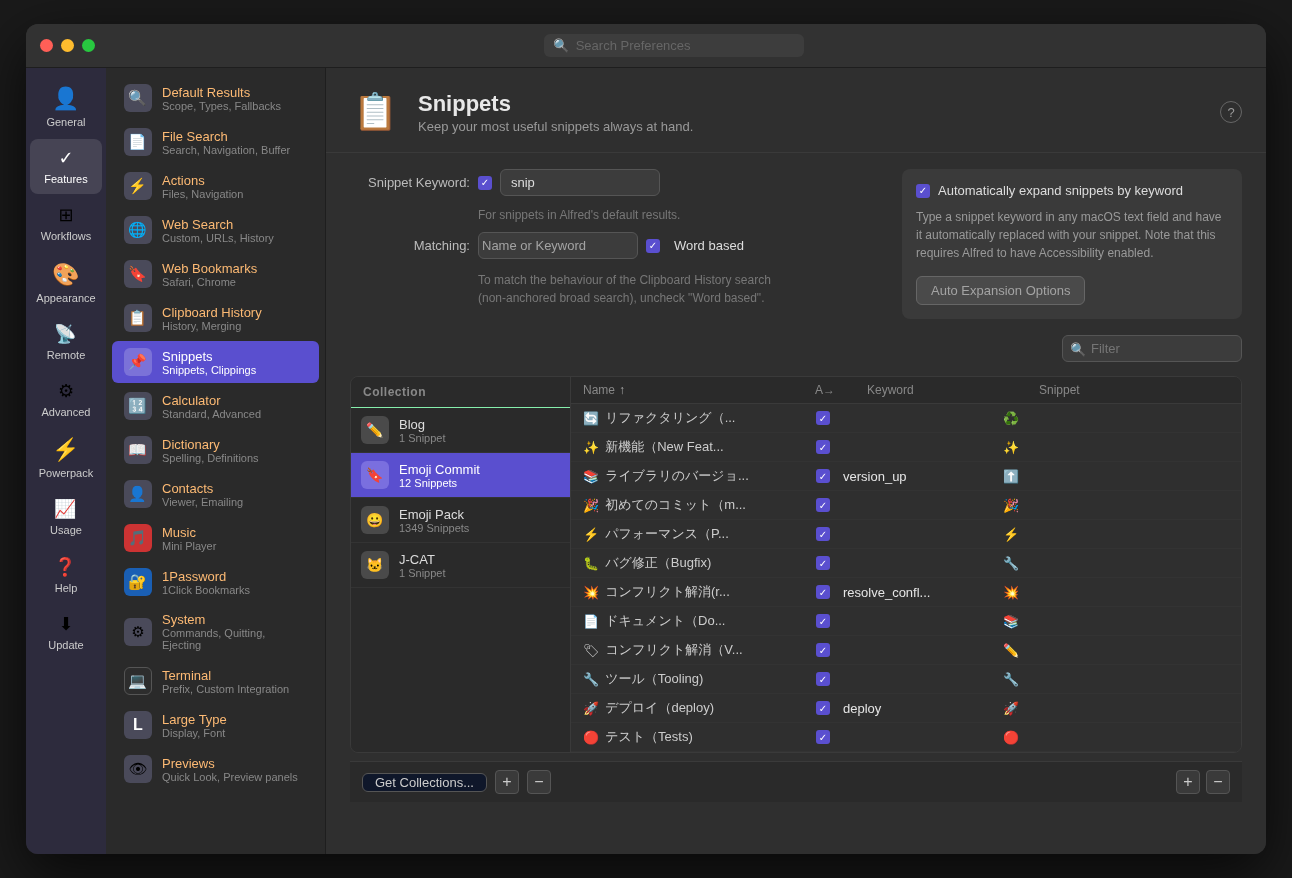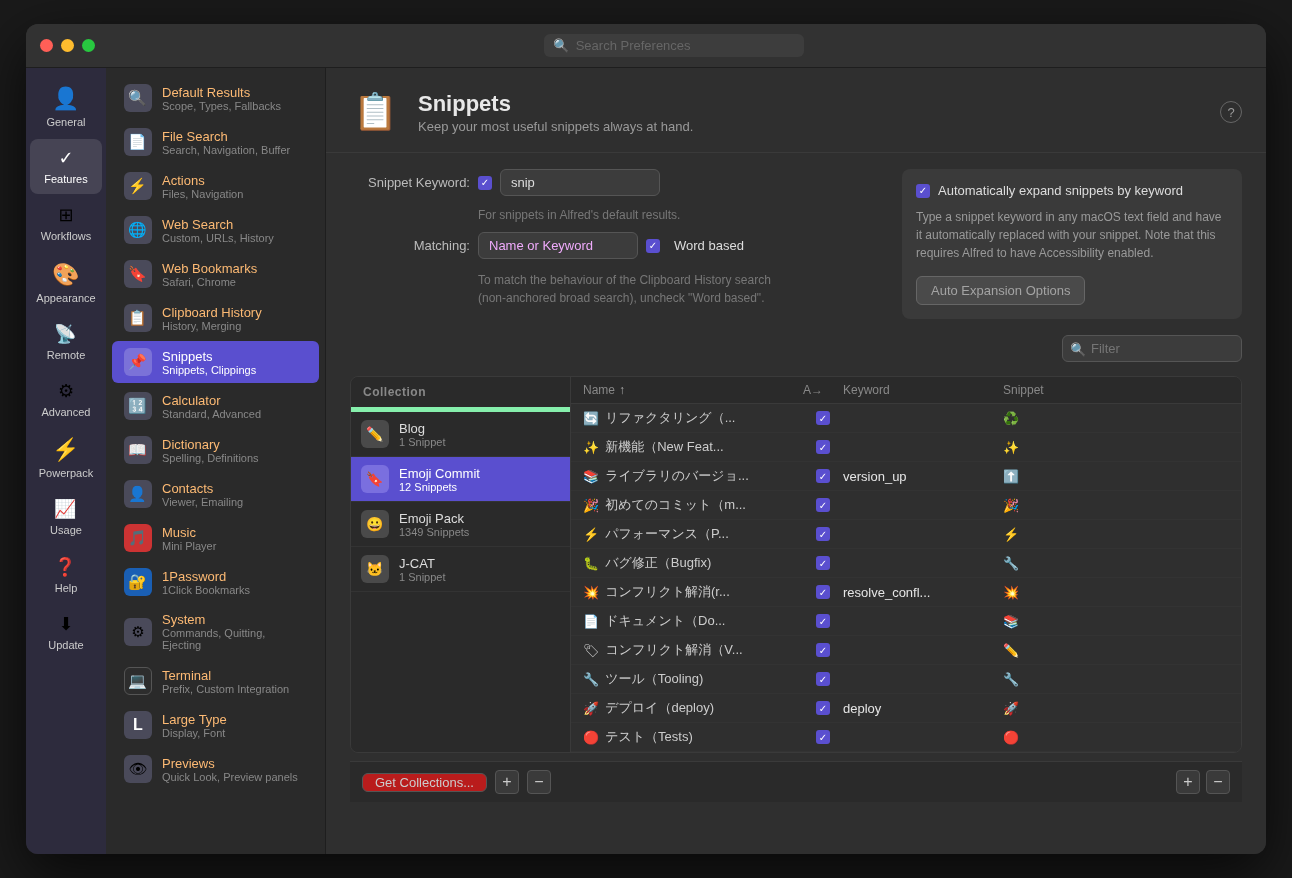--- a/index.html
+++ b/index.html
@@ -218,23 +218,23 @@
       flex-shrink: 0;
       cursor: pointer;
     }
     .cb::after { content: '✓'; color: white; font-size: 10px; }
     .setting-note { font-size: 12px; color: #777; margin-left: 128px; margin-bottom: 10px; }
     .matching-row { display: flex; align-items: center; gap: 8px; }
     .matching-select {
       background: #3c3c3c;
       border: 1px solid #555;
       border-radius: 6px;
-      padding: 5px 10px;
+      padding: 5px 3px;
       font-size: 13px;
-      color: #f0abfc;
+      color: #a3a3a3;
       min-width: 160px;
       appearance: none;
       cursor: pointer;
     }
     .matching-note { font-size: 12px; color: #777; margin-left: 128px; margin-top: 4px; }
     
     .auto-expand-title {
       display: flex; align-items: center; gap: 8px; margin-bottom: 10px;
     }
     .auto-expand-title span { font-size: 13px; color: #ddd; font-weight: 500; }
@@ -263,21 +263,21 @@
       background: #2a2a2a;
       border-right: 1px solid #3a3a3a;
       display: flex;
       flex-direction: column;
     }
     .collection-header {
       padding: 8px 12px;
       font-size: 12px;
       color: #888;
       font-weight: 600;
-      border-bottom: 5px solid #86efac;
+      border-bottom: 1px solid #86efac;
       letter-spacing: 0.5px;
     }
     .collection-item {
       display: flex;
       align-items: center;
       padding: 8px 10px;
       gap: 10px;
       cursor: pointer;
       border-bottom: 1px solid #333;
     }
@@ -320,20 +320,21 @@
       color: #666;
       font-size: 13px;
     }
     .snippet-table { flex: 1; overflow-y: auto; }
     .snippet-table-header {
       display: grid;
       grid-template-columns: 220px 40px 160px 1fr;
       padding: 6px 12px;
       border-bottom: 1px solid #3a3a3a;
       background: #2a2a2a;
+      gap: 12px;
     }
     .th { font-size: 12px; color: #888; font-weight: 500; display: flex; align-items: center; gap: 4px; }
     .snippet-row {
       display: grid;
       grid-template-columns: 220px 40px 160px 1fr;
       padding: 5px 12px;
       border-bottom: 1px solid #333;
       align-items: center;
     }
     .snippet-name { font-size: 13px; color: #ccc; display: flex; align-items: center; gap: 6px; }
@@ -344,21 +345,21 @@
     .bottom-bar {
       display: flex;
       align-items: center;
       padding: 8px 12px;
       border-top: 1px solid #3a3a3a;
       gap: 8px;
       background: #2a2a2a;
       flex-shrink: 0;
     }
     .bottom-btn {
-      background: #b91c1c;
+      background: #0f172a;
       border: 1px solid #555;
       border-radius: 6px;
       padding: 1px 12px;
       font-size: 13px;
       color: #ccc;
       cursor: pointer;
     }
     .icon-btn {
       width: 24px; height: 24px;
       background: #3a3a3a;

